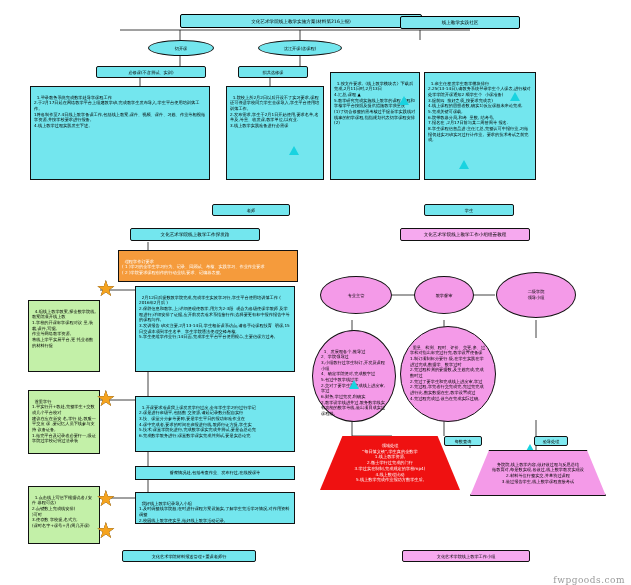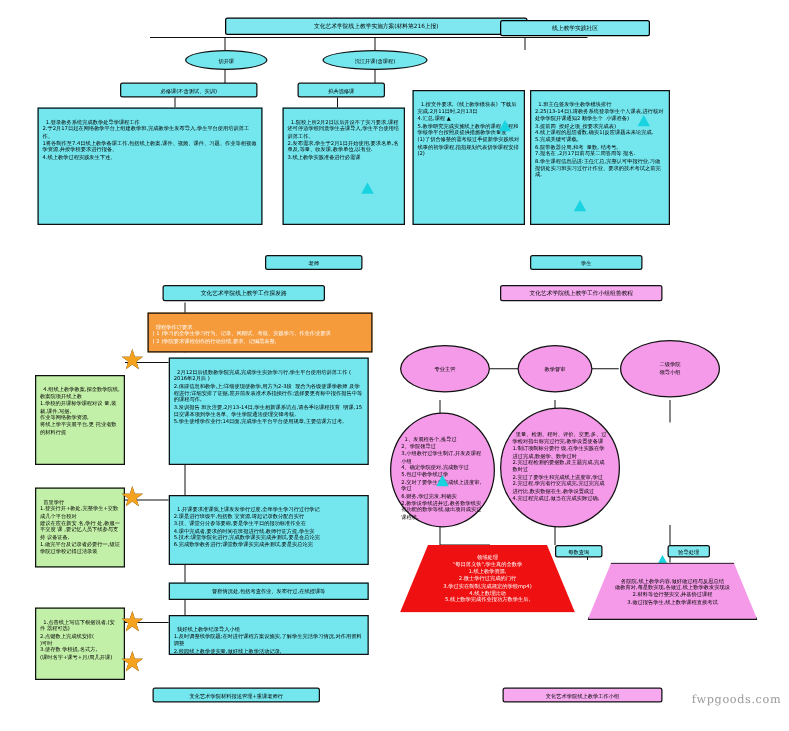--- a/index.html
+++ b/index.html
@@ -24,21 +24,21 @@
   .orange{background:#f59b3c;border:1px solid #111;}
   .red{background:#ef1111;color:#fff;border:none;}
   .ell{border-radius:50%;}
   .center{display:flex;align-items:center;justify-content:center;text-align:center;}
   .pad{padding:2px 3px;}
   .title-c{font-size:4.6px;}
   svg.lines{position:absolute;left:0;top:0;width:631px;height:585px;pointer-events:none;}
   .tri{position:absolute;width:0;height:0;border-left:5px solid transparent;border-right:5px solid transparent;border-bottom:9px solid #19d3e0;}
   .star{position:absolute;color:#f5a31e;font-size:22px;line-height:1;text-shadow:0 0 0 #000;}
   .star span{display:block;transform:scaleY(1);}
-  .wm{position:absolute;right:6px;bottom:20px;color:#9a9a9a;font-size:9px;font-family:"DejaVu Serif","Liberation Serif",serif;letter-spacing:.5px;}
+  .wm{position:absolute;right:6px;bottom:0;color:#9a9a9a;font-size:9px;font-family:"DejaVu Serif","Liberation Serif",serif;letter-spacing:.5px;}
 </style>
 </head>
 <body>
 
 <svg class="lines" viewBox="0 0 631 585">
   <g stroke="#111" stroke-width="0.8" fill="none">
 
     <path d="M300,30 L300,40"></path>
     <path d="M180,49 L180,67"></path>
     <path d="M300,49 L300,67"></path>

